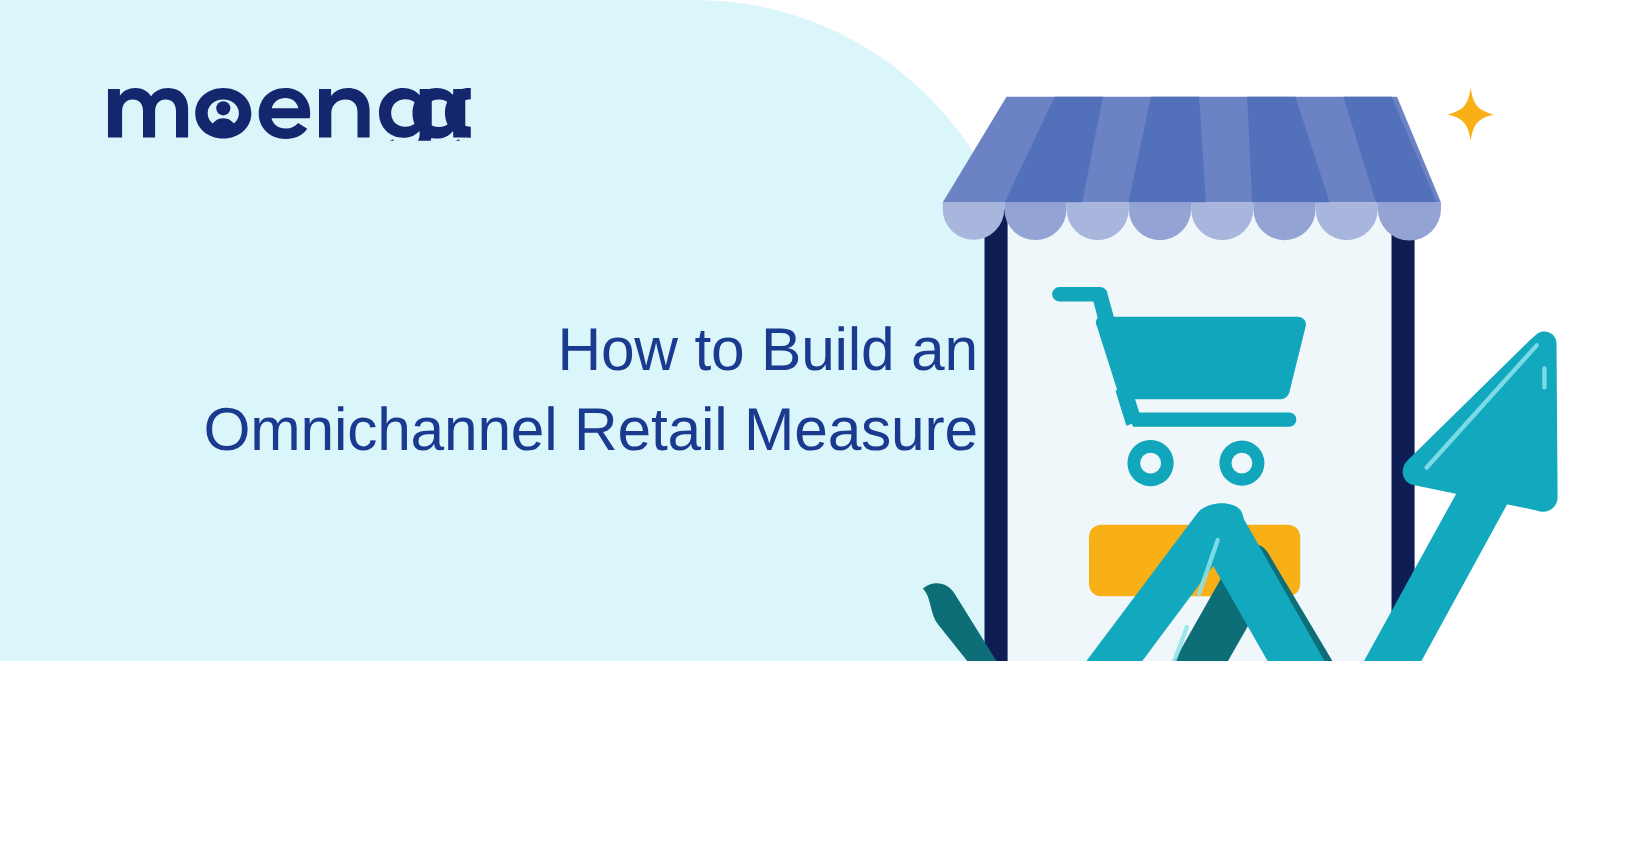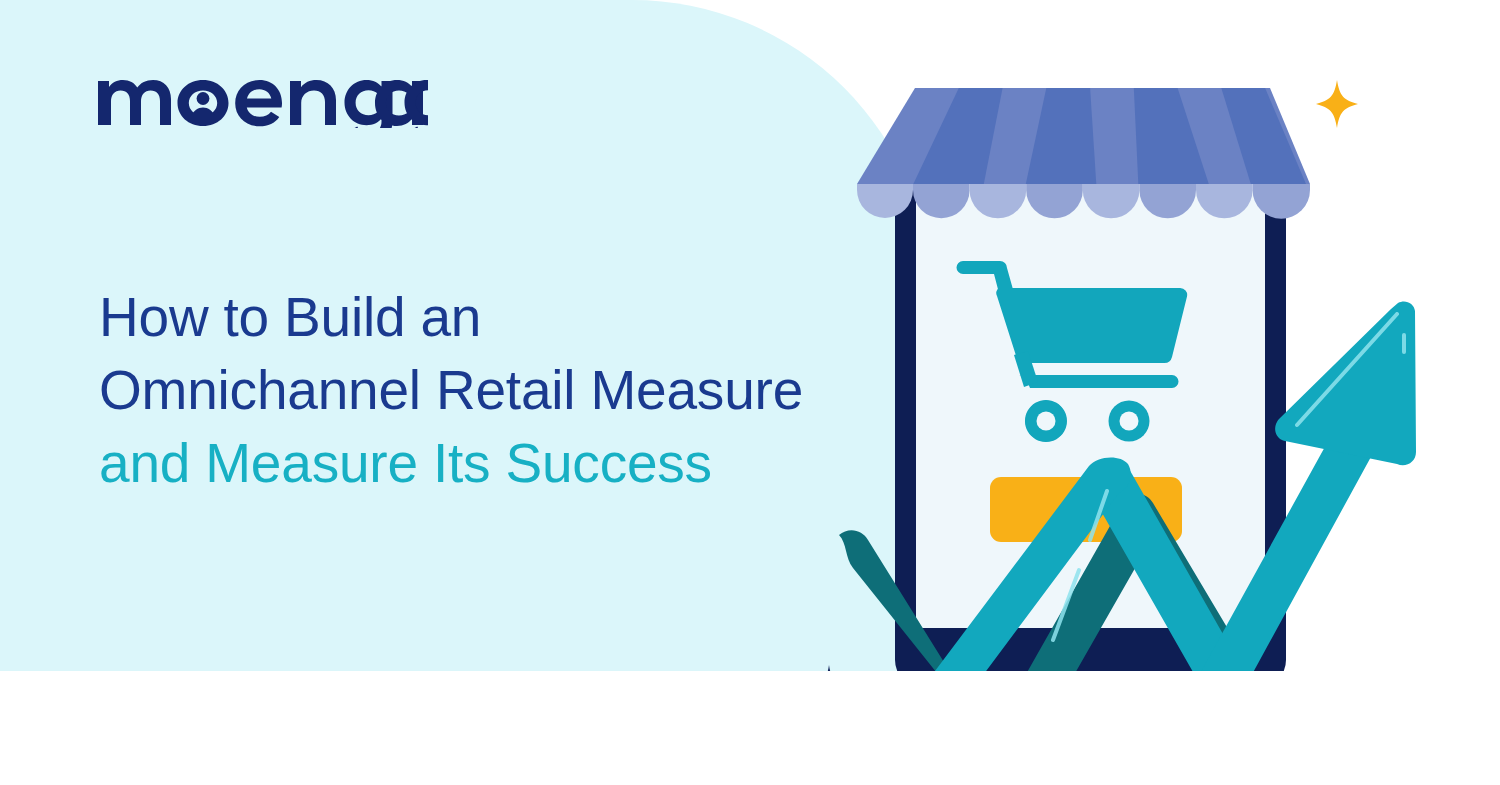--- a/index.html
+++ b/index.html
@@ -7,23 +7,24 @@
     margin: 0;
     padding: 0;
     background: #ffffff;
   }
   body {
     font-family: "Liberation Sans", sans-serif;
   }
   .canvas {
     position: relative;
     width: 1500px;
-    height: 671px;
+    height: 601px;
     overflow: hidden;
     background: #ffffff;
+    text-align: right;
   }
   
   .bg-panel {
     position: absolute;
     left: 0;
     top: 0;
     width: 932px;
     height: 785px;
     background: #DBF6FA;
     border-top-right-radius: 300px 300px;
@@ -129,21 +130,20 @@
                  C137.2 24 147.3 14 161.5 14 Z
                  M161.4 23.2 C155.3 23.2 150.6 26.8 149 32.4 L173.3 32.4
                  C172 26.8 167.4 23.2 161.4 23.2 Z" transform="translate(210,0)"></path>
       </g>
     </svg>
   </div>
 
   <div class="headline">
     <span class="line navy">How to Build an</span>
     <span class="line navy">Omnichannel Retail Measure</span>
-    <span class="line teal">and Measure Its Success</span>
   </div>
 
   <svg class="illustration" viewBox="0 0 1500 785">
 
     <defs>
       <clipPath id="screenClip">
         <rect x="915" y="205" width="350" height="460"></rect>
       </clipPath>
       <clipPath id="canvasClip">
         <rect x="0" y="0" width="1500" height="785"></rect>

